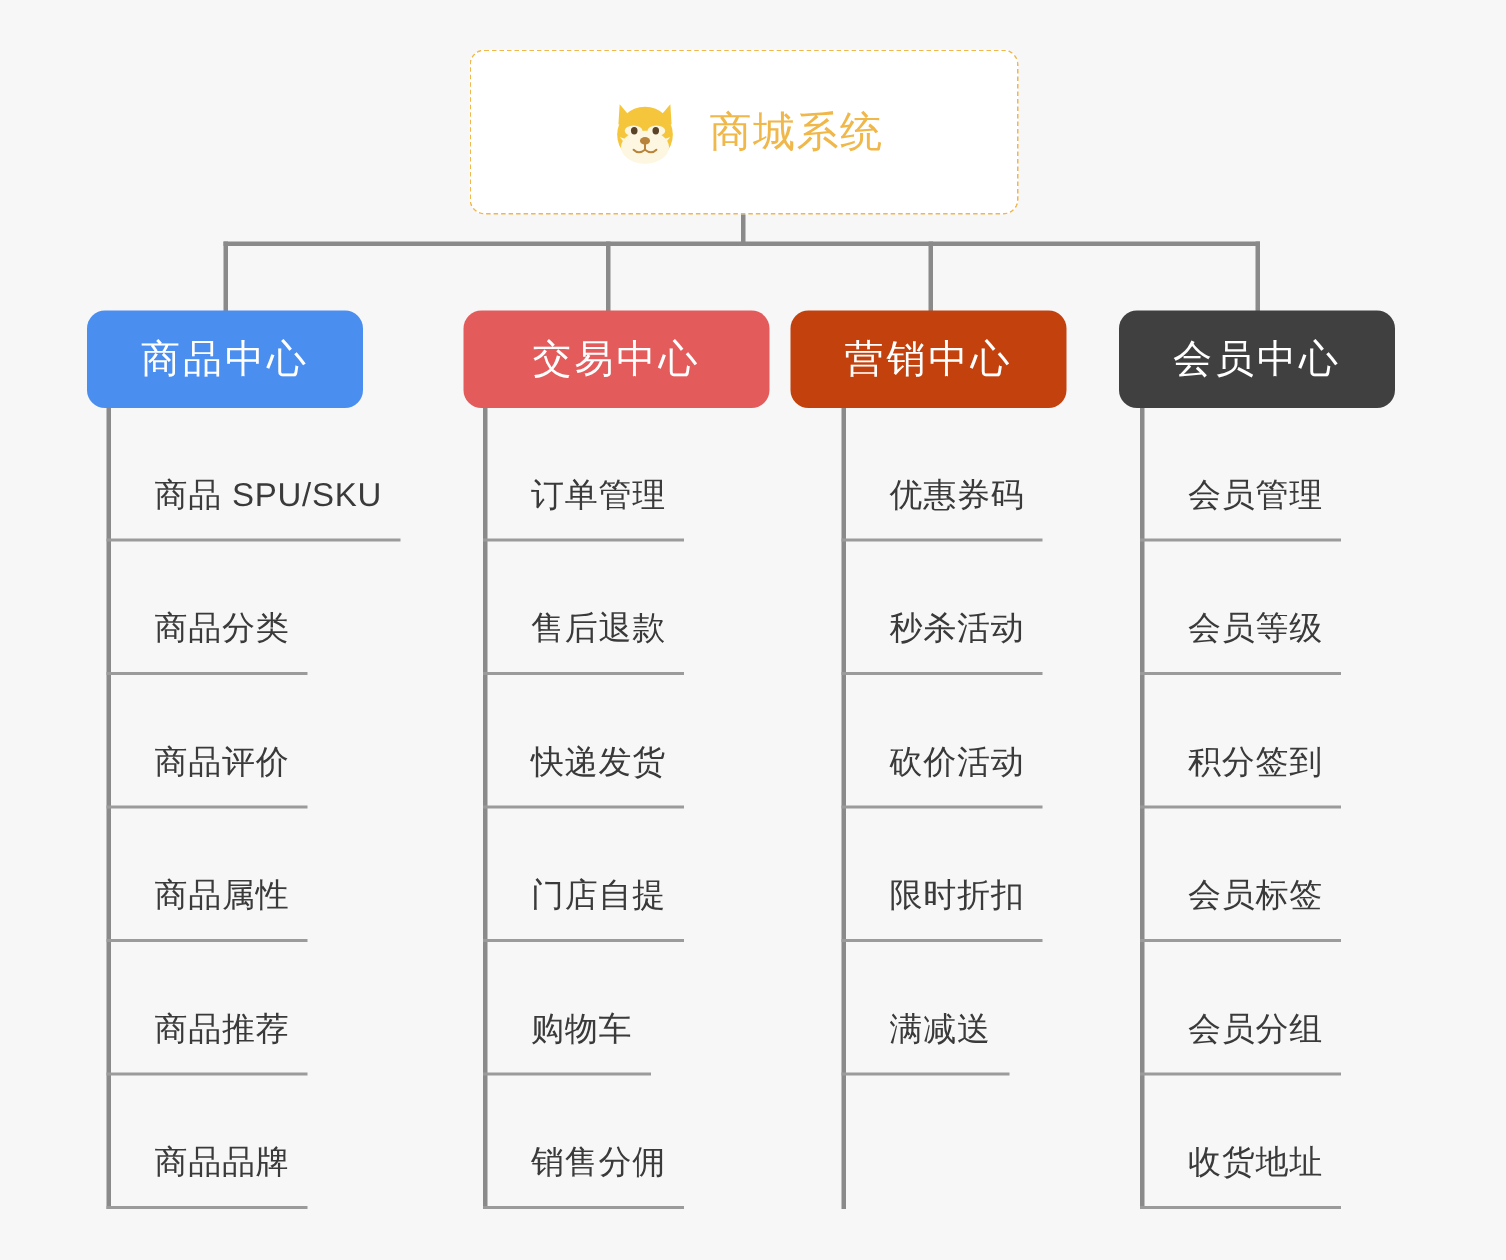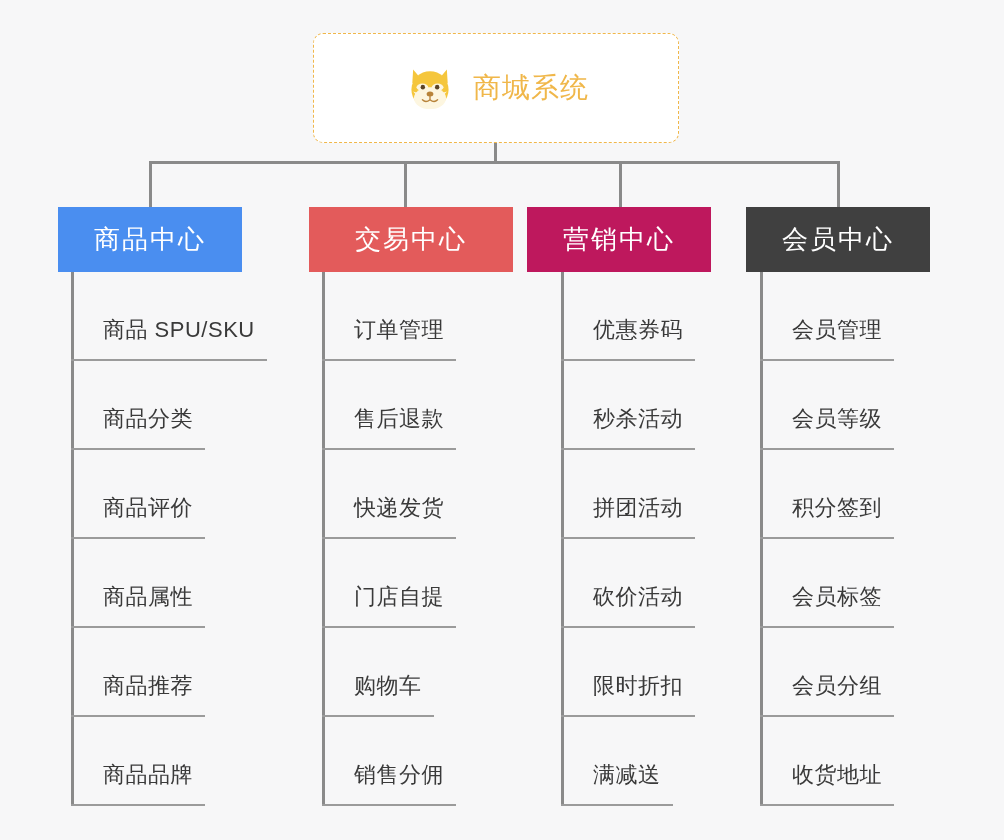--- a/index.html
+++ b/index.html
@@ -58,21 +58,21 @@
     position: absolute;
     background: #8a8a8a;
   }
   .line-v { width: 3px; }
   .line-h { height: 3px; }
 
   
   .cat-box {
     position: absolute;
     height: 65px;
-    border-radius: 0;
+    border-radius: 12px;
     display: flex;
     align-items: center;
     justify-content: center;
     color: #ffffff;
     font-size: 26px;
     letter-spacing: 2px;
     white-space: nowrap;
   }
 
   
@@ -142,21 +142,21 @@
   <div class="line line-v" style="left: 404px; top: 161px; height: 47px; background: rgb(138, 138, 138);"></div>
   <div class="line line-v" style="left: 619px; top: 161px; height: 47px; background: rgb(138, 138, 138);"></div>
   <div class="line line-v" style="left: 837px; top: 161px; height: 47px; background: rgb(138, 138, 138);"></div>
 
   <div class="cat-box" style="left: 58px; top: 207px; width: 184px; background: rgb(74, 142, 240);">
     <span>商品中心</span>
   </div>
   <div class="cat-box" style="left: 309px; top: 207px; width: 204px; background: rgb(227, 91, 91);">
     <span>交易中心</span>
   </div>
-  <div class="cat-box" style="left: 527px; top: 207px; width: 184px; background: #be185d;">
+  <div class="cat-box" style="left: 527px; top: 207px; width: 184px; background: #c2410c;">
     <span>营销中心</span>
   </div>
   <div class="cat-box" style="left: 746px; top: 207px; width: 184px; background: #404040;">
     <span>会员中心</span>
   </div>
 
   <div class="leaf-col" style="left:71px;">
     <div class="leaf-spine" style="background: rgb(138, 138, 138); height: 534px;"></div>
     <div class="leaf-item">
       <span class="leaf-label">商品 SPU/SKU</span>
@@ -216,24 +216,20 @@
     <div class="leaf-spine" style="background: rgb(138, 138, 138); height: 534px;"></div>
     <div class="leaf-item">
       <span class="leaf-label">优惠券码</span>
       <span class="leaf-rule" style="background: rgb(155, 155, 155); width: 134px;"></span>
     </div>
     <div class="leaf-item">
       <span class="leaf-label">秒杀活动</span>
       <span class="leaf-rule" style="background: rgb(155, 155, 155); width: 134px;"></span>
     </div>
     <div class="leaf-item">
-      <span class="leaf-label">拼团活动</span>
-      <span class="leaf-rule" style="background: rgb(155, 155, 155); width: 134px;"></span>
-    </div>
-    <div class="leaf-item">
       <span class="leaf-label">砍价活动</span>
       <span class="leaf-rule" style="background: rgb(155, 155, 155); width: 134px;"></span>
     </div>
     <div class="leaf-item">
       <span class="leaf-label">限时折扣</span>
       <span class="leaf-rule" style="background: rgb(155, 155, 155); width: 134px;"></span>
     </div>
     <div class="leaf-item">
       <span class="leaf-label">满减送</span>
       <span class="leaf-rule" style="background: rgb(155, 155, 155); width: 112px;"></span>

